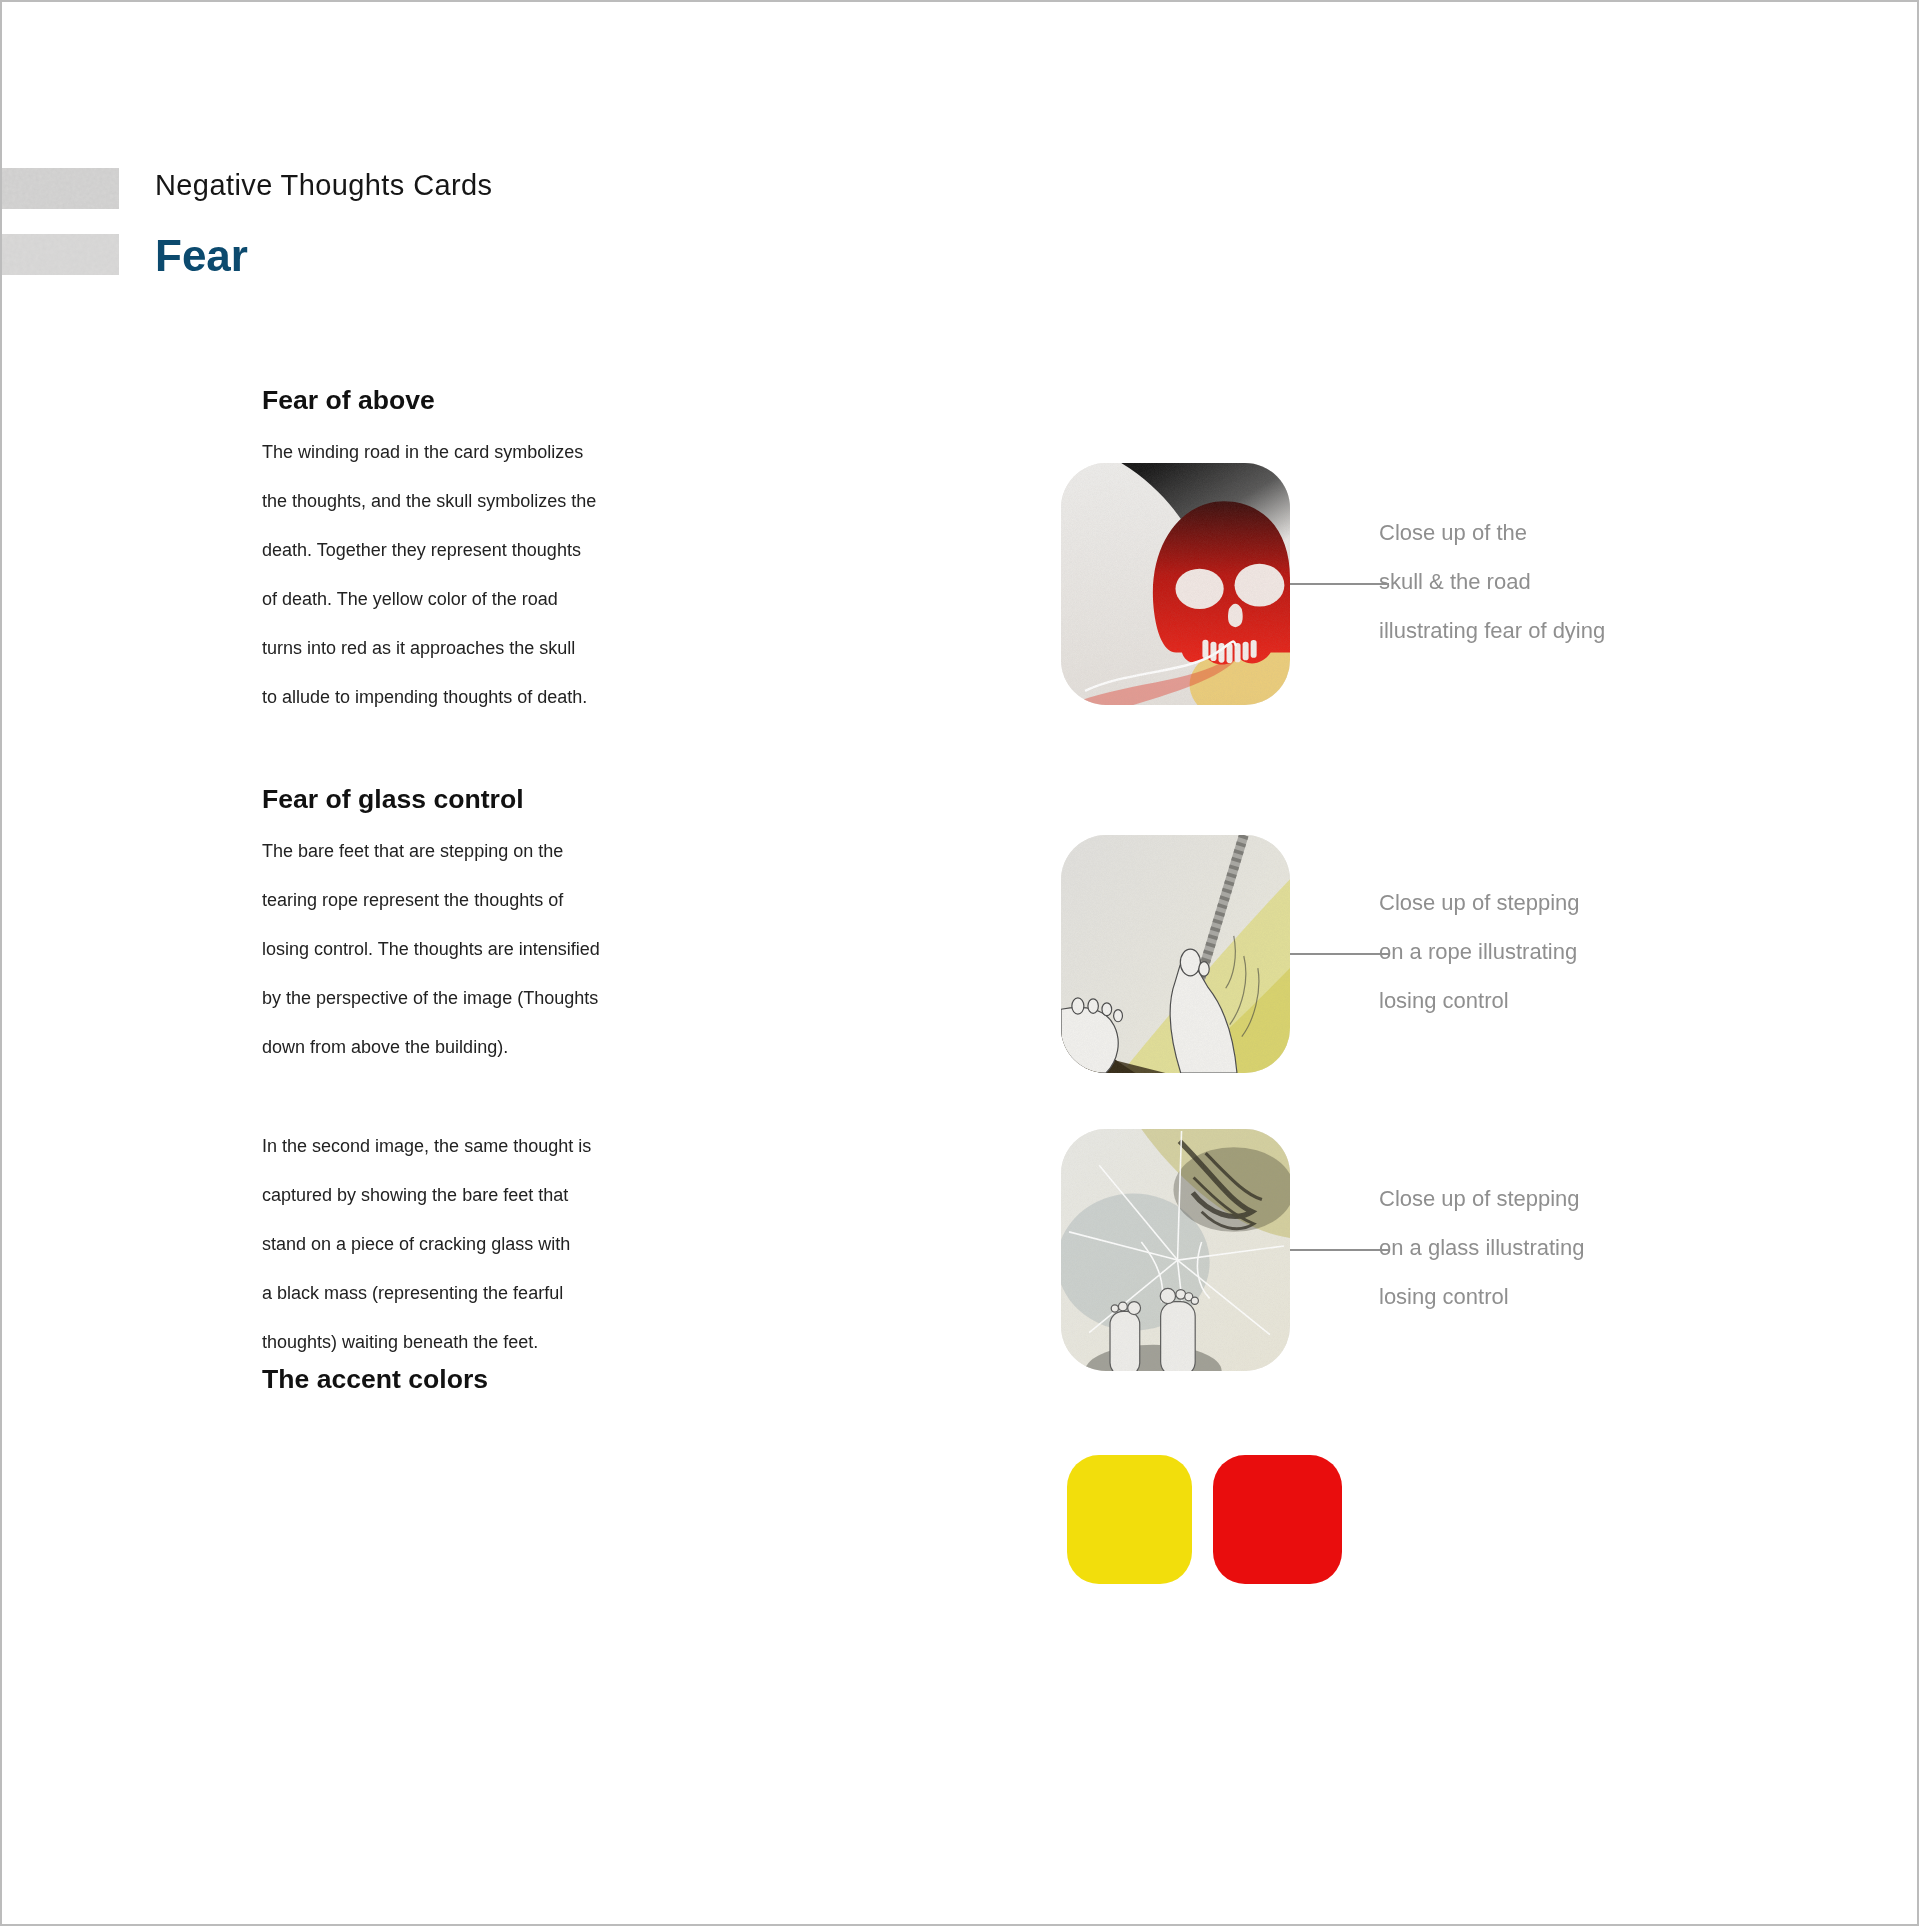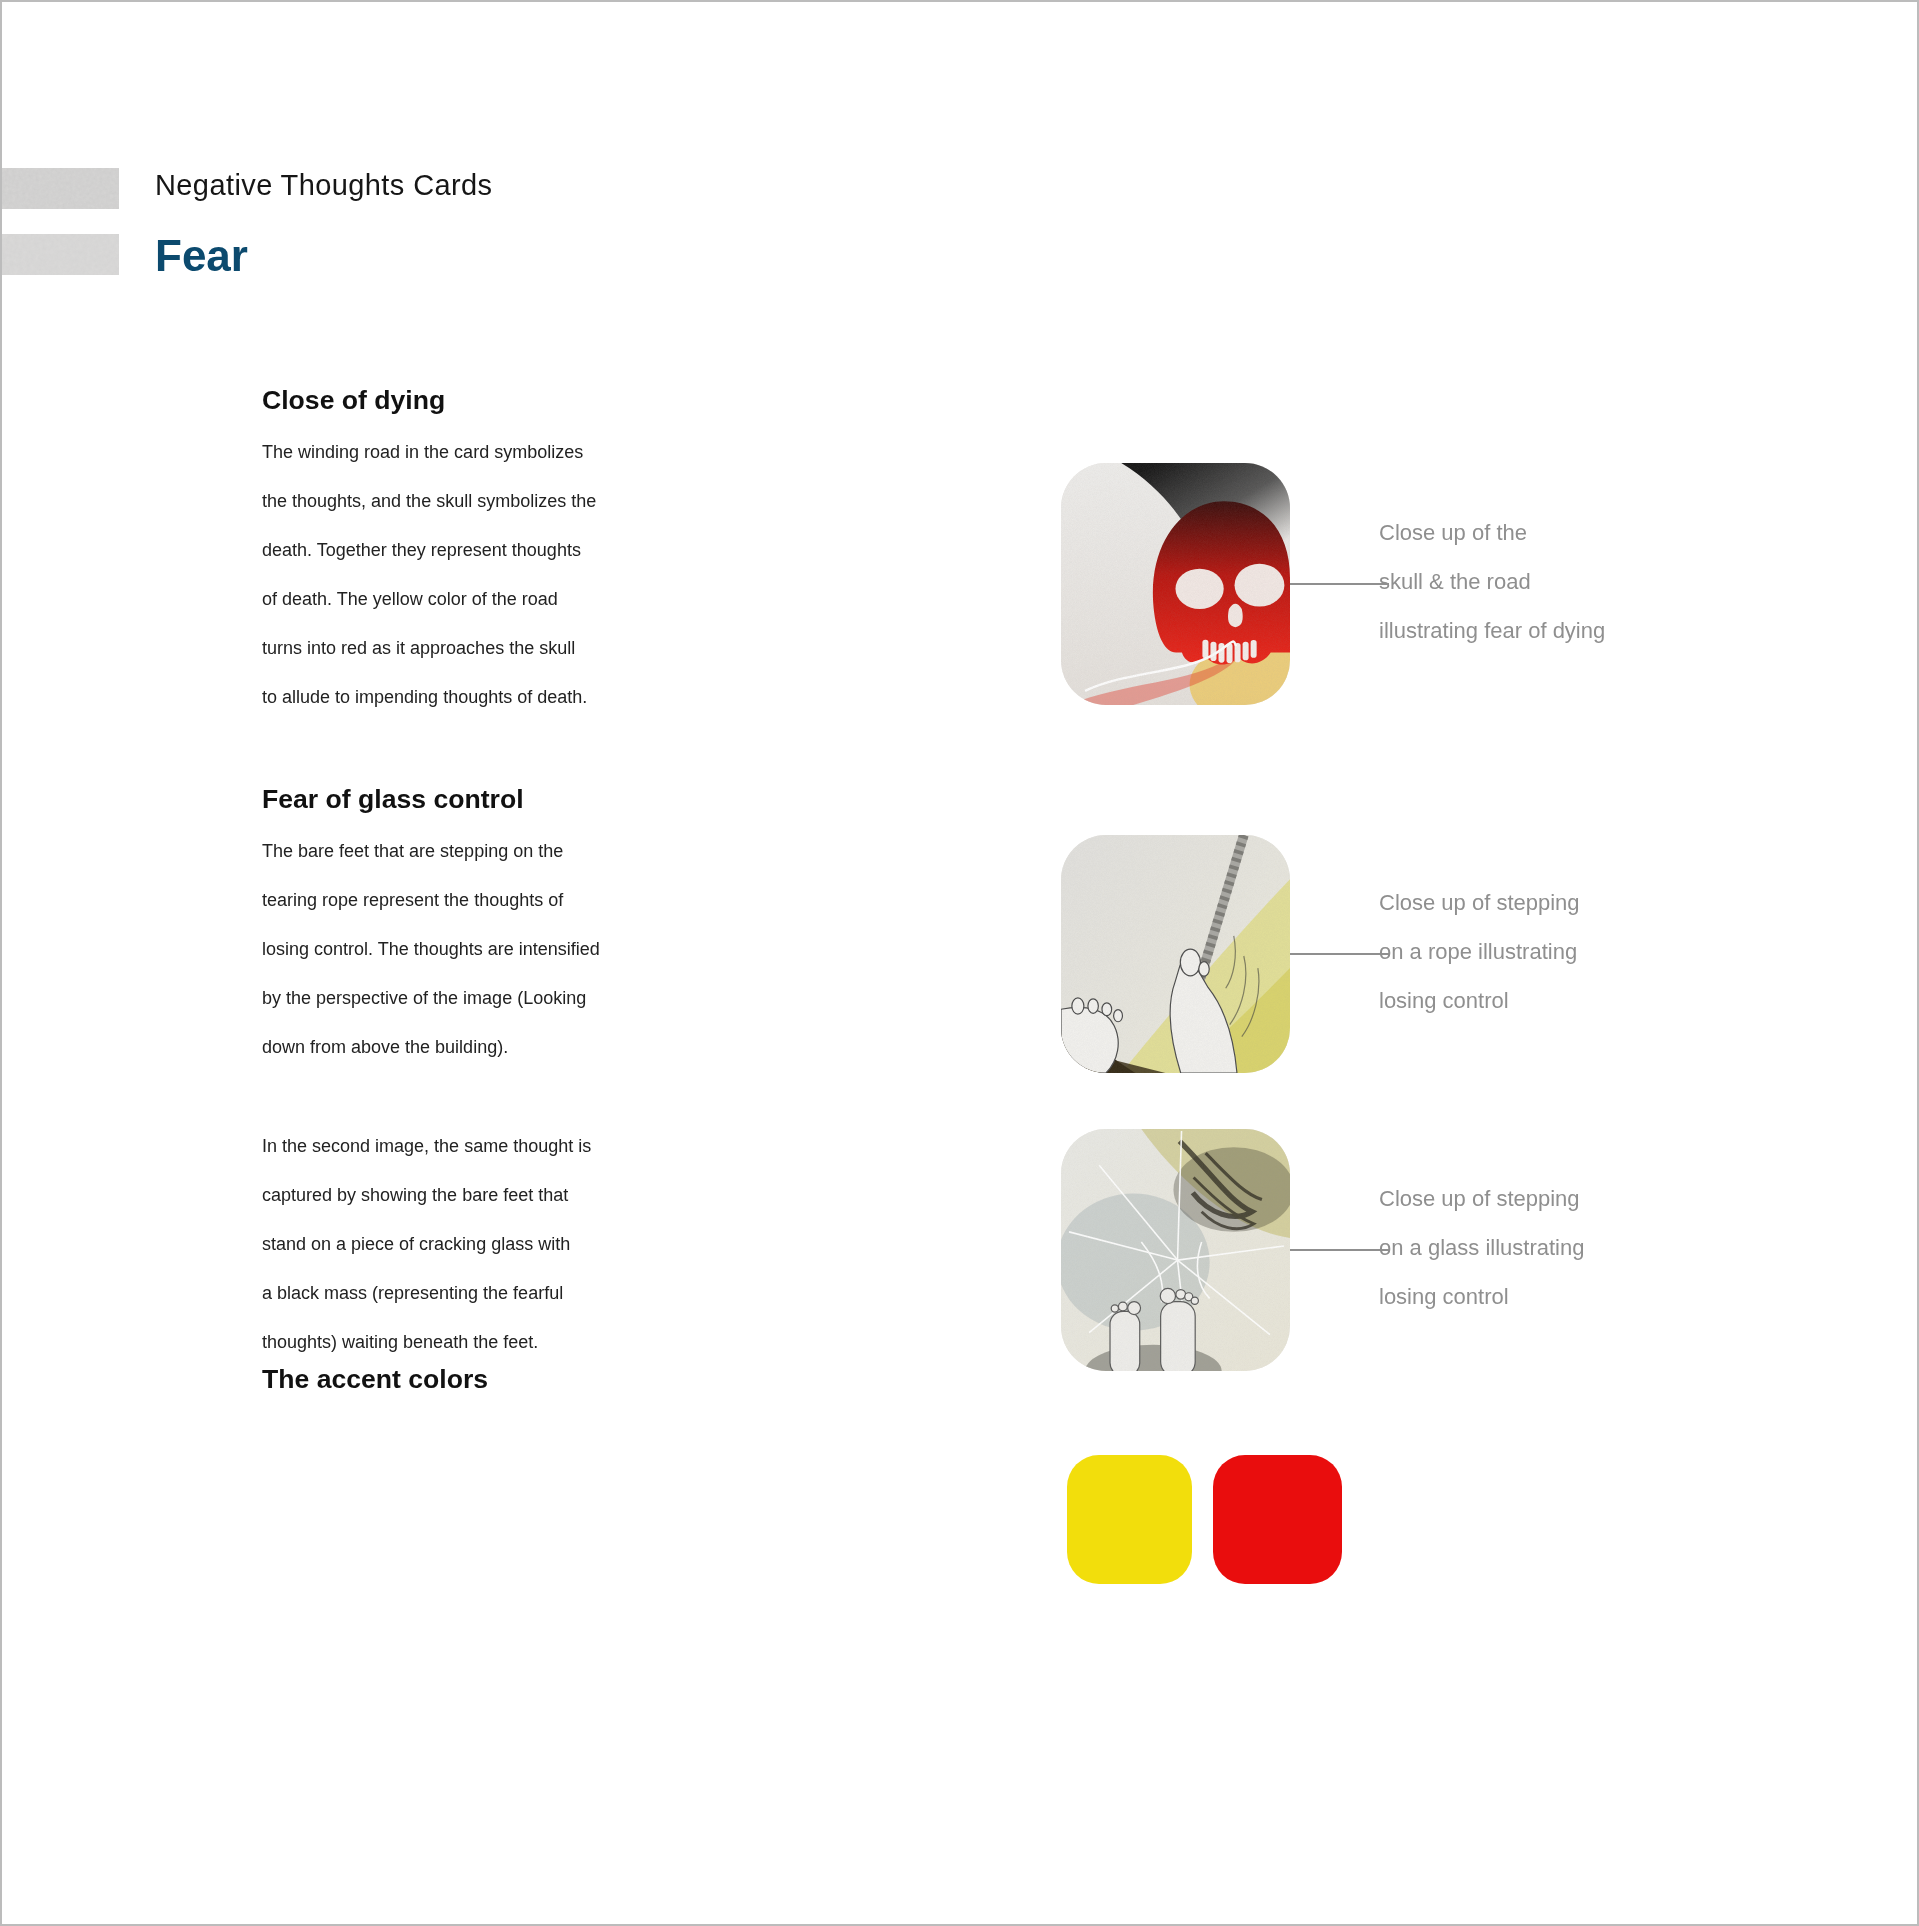--- a/index.html
+++ b/index.html
@@ -48,33 +48,33 @@
           </filter>
       </defs>
       <rect width="290" height="101" fill="#dddcdb"></rect>
       <rect width="290" height="101" filter="url(#tx2)" opacity="0.8"></rect>
     </svg>
   </div>
 
   <div class="abs title">Negative Thoughts Cards</div>
   <div class="abs subtitle">Fear</div>
 
-  <div class="abs h" style="top:385px;">Close of dying</div>
+  <div class="abs h" style="top:385px;">Fear of above</div>
   <div class="abs para" style="top:426px;">The winding road in the card symbolizes
 the thoughts, and the skull symbolizes the
 death. Together they represent thoughts
 of death. The yellow color of the road
 turns into red as it approaches the skull
 to allude to impending thoughts of death.</div>
 
   <div class="abs h" style="top:784px;">Fear of glass control</div>
   <div class="abs para" style="top:825px;">The bare feet that are stepping on the
 tearing rope represent the thoughts of
 losing control. The thoughts are intensified
-by the perspective of the image (Looking
+by the perspective of the image (Thoughts
 down from above the building).</div>
 
   <div class="abs para" style="top:1120px;">In the second image, the same thought is
 captured by showing the bare feet that
 stand on a piece of cracking glass with
 a black mass (representing the fearful
 thoughts) waiting  beneath the feet.</div>
 
   <div class="abs h" style="top:1364px;">The accent colors</div>
 

